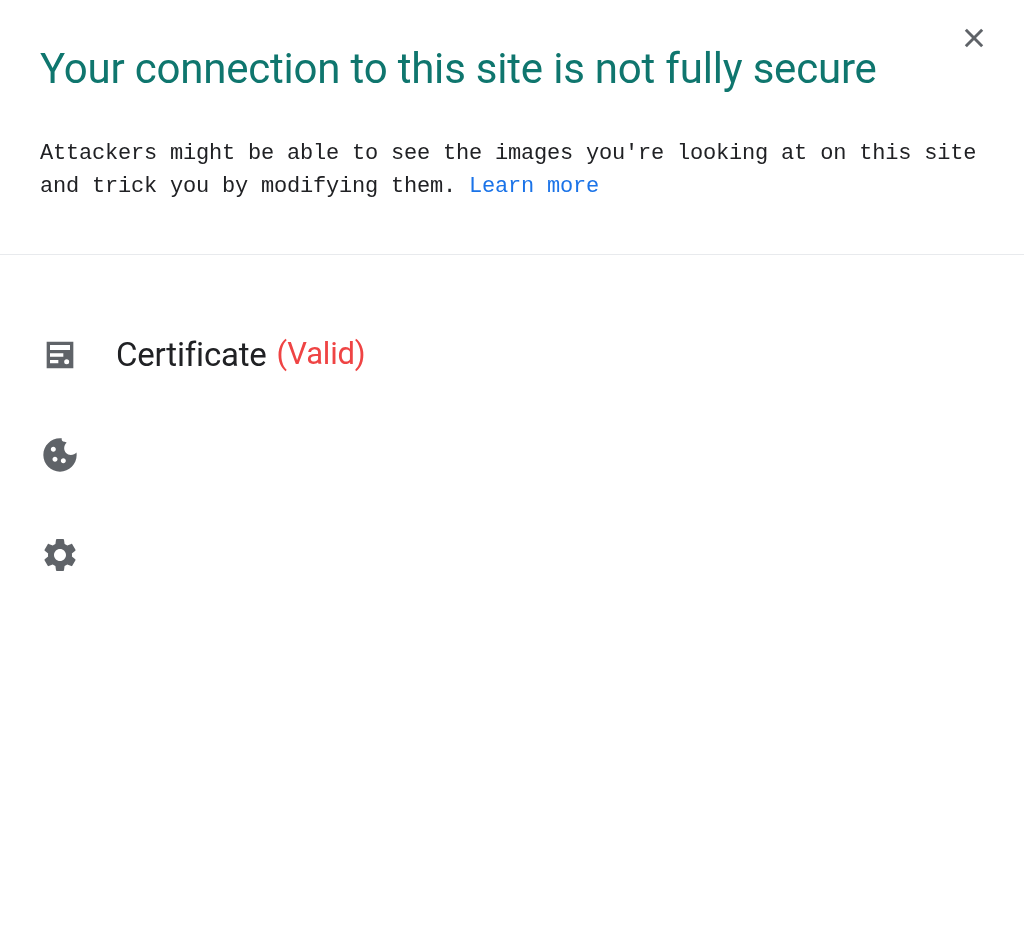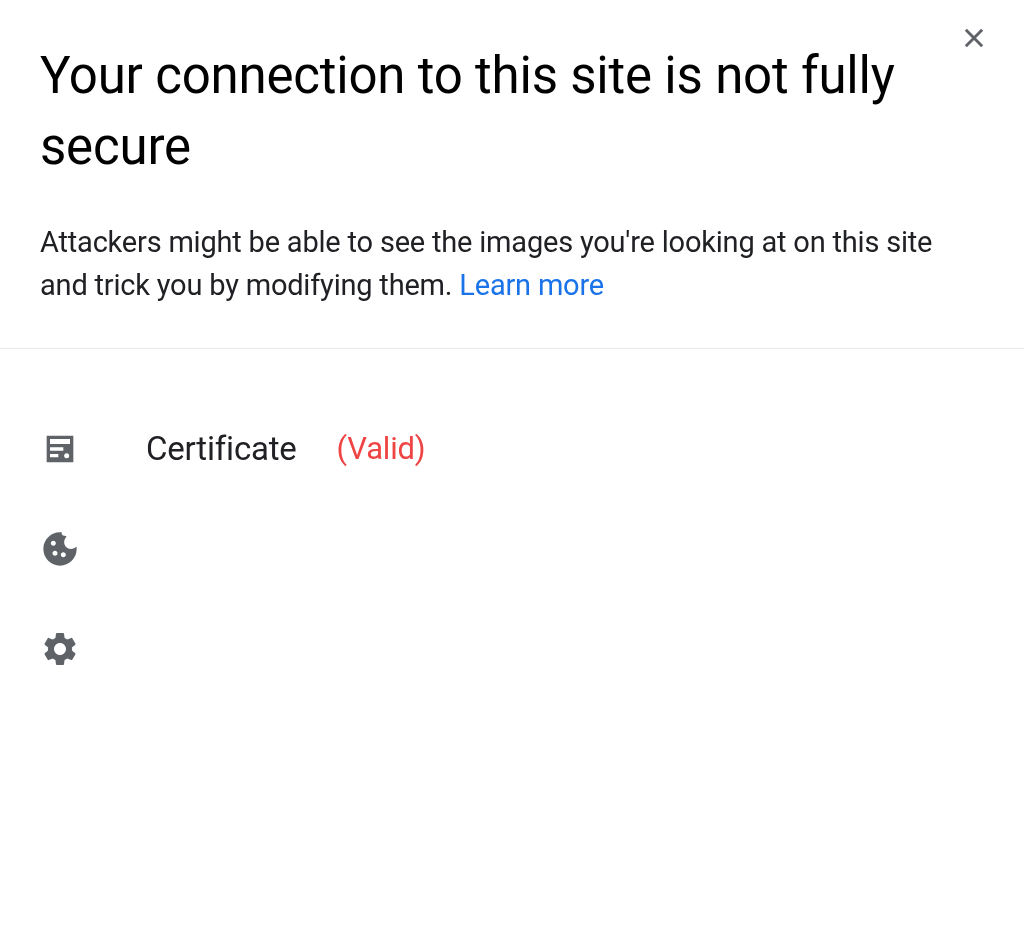--- a/index.html
+++ b/index.html
@@ -28,53 +28,52 @@
       align-items: center;
       justify-content: center;
       cursor: pointer;
       color: #5f6368;
     }
     .close-btn svg {
       width: 28px;
       height: 28px;
     }
     .title {
-      color: #000000;
-      font-size: 51px;
+      color: #0f766e;
+      font-size: 42px;
       font-weight: 400;
       line-height: 1.4;
       margin-bottom: 38px;
       padding-right: 60px;
       letter-spacing: -0.2px;
     }
     .description {
       color: #202124;
-      font-size: 29px;
+      font-size: 22px;
       line-height: 1.5;
-      margin-bottom: 40px;
+      margin-bottom: 51px;
       letter-spacing: -0.2px;
+      font-family: Liberation Mono, monospace;
     }
     .learn-more {
       color: #1a73e8;
       cursor: pointer;
     }
     .divider {
       border: none;
       border-top: 1px solid #e8eaed;
       margin: 0 -40px;
     }
     .items {
       padding-top: 50px;
     }
     .item {
       display: flex;
-      align-items: center;
       padding: 30px 0;
       cursor: pointer;
-      gap: 30px;
     }
     .item-icon {
       width: 40px;
       height: 40px;
       margin-right: 36px;
       color: #5f6368;
       display: flex;
       align-items: center;
       justify-content: center;
     }

